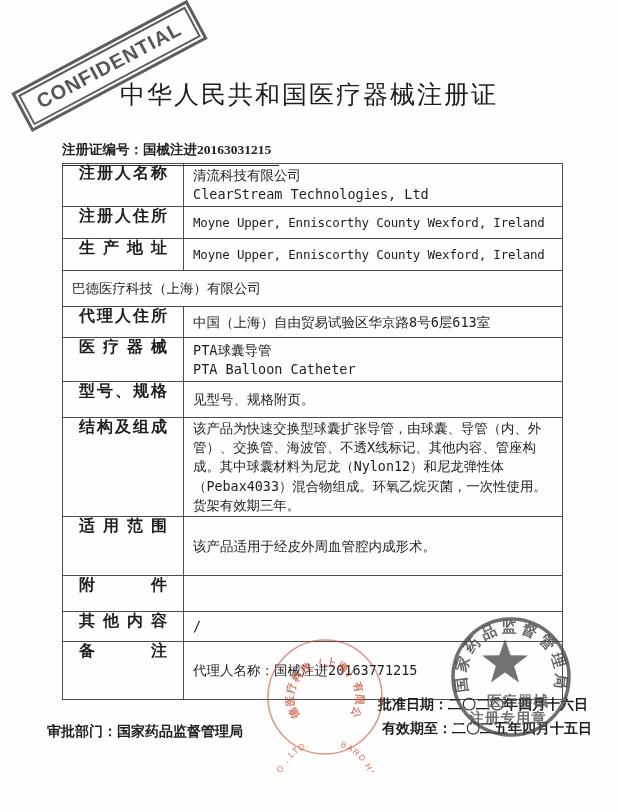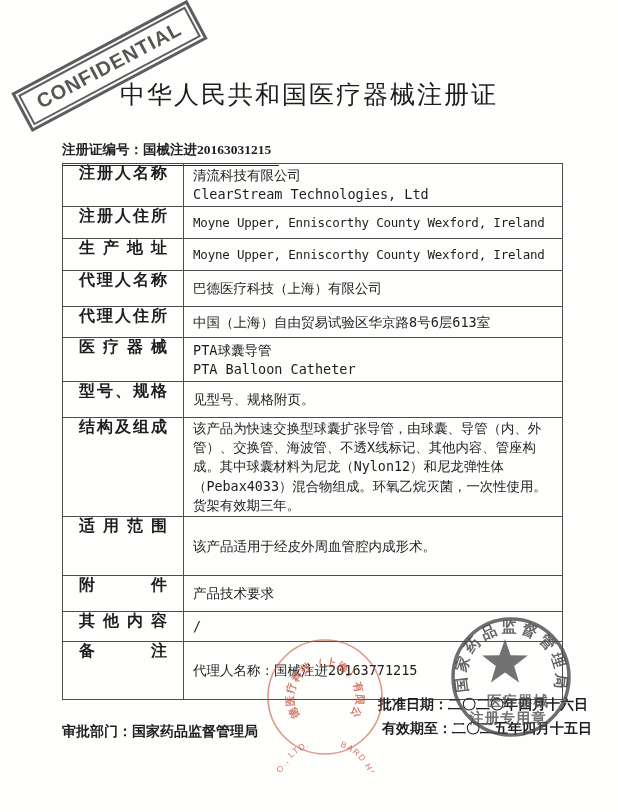--- a/index.html
+++ b/index.html
@@ -61,21 +61,21 @@
   .cell-value{
     flex:1;display:flex;align-items:center;
     padding:3px 4px 3px 9px;box-sizing:border-box;
     font-family:"DejaVu Sans Mono","Liberation Mono",monospace;
     font-size:13.5px;line-height:1.38;color:#1d1d1d;
   }
   .cell-value span{white-space:pre-line;}
   .row.en .cell-value{font-size:12.5px;letter-spacing:-0.2px;}
   .row.para .cell-value{font-size:13.4px;line-height:1.42;padding-right:6px;}
   
-  .f-dept{position:absolute;left:62px;top:723px;font-size:14px;font-weight:bold;color:#1e1e1e;}
+  .f-dept{position:absolute;left:47px;top:723px;font-size:14px;font-weight:bold;color:#1e1e1e;}
   .f-date1{position:absolute;left:378px;top:696px;font-size:14px;font-weight:bold;color:#1e1e1e;white-space:nowrap;}
   .f-date2{position:absolute;left:382px;top:720px;font-size:14px;font-weight:bold;color:#1e1e1e;white-space:nowrap;}
   
   .seal{position:absolute;pointer-events:none;}
   .ring-red{fill:none;stroke:var(--seal-red,#c4452e);stroke-width:1.6;opacity:.55;}
   .seal-en{font-family:"Liberation Sans","DejaVu Sans",sans-serif;font-size:8.5px;letter-spacing:1.1px;
            fill:var(--seal-red,#c4452e);opacity:.72;text-anchor:middle;}
   .seal-cn{font-size:10.5px;letter-spacing:1px;fill:var(--seal-red,#c4452e);opacity:.72;text-anchor:middle;font-weight:bold;}
   .ring-dark{fill:none;stroke:var(--seal-dark,#4a4a4a);stroke-width:3.5;opacity:.8;}
   .star{fill:var(--seal-dark,#4a4a4a);opacity:.78;}
@@ -119,23 +119,20 @@
     <div class="row en" style="height:31px">
       <div class="cell-label">
           <span class="jlabel">生产地址</span>
         </div>
       <div class="cell-value">
           <span>Moyne Upper, Enniscorthy County Wexford, Ireland</span>
         </div>
     </div>
 
     <div class="row" style="height:35px">
-      <div class="cell-label">
-          <span class="jlabel">代理人名称</span>
-        </div>
       <div class="cell-value">
           <span>巴德医疗科技（上海）有限公司</span>
         </div>
     </div>
 
     <div class="row" style="height:30px">
       <div class="cell-label">
           <span class="jlabel">代理人住所</span>
         </div>
       <div class="cell-value">
@@ -176,23 +173,20 @@
           <span class="jlabel">适用范围</span>
         </div>
       <div class="cell-value">
           <span>该产品适用于经皮外周血管腔内成形术。</span>
         </div>
     </div>
 
     <div class="row" style="height:35px">
       <div class="cell-label">
           <span class="jlabel">附件</span>
-        </div>
-      <div class="cell-value">
-          <span>产品技术要求</span>
         </div>
     </div>
 
     <div class="row" style="height:29px">
       <div class="cell-label">
           <span class="jlabel">其他内容</span>
         </div>
       <div class="cell-value">
           <span>/</span>
         </div>

